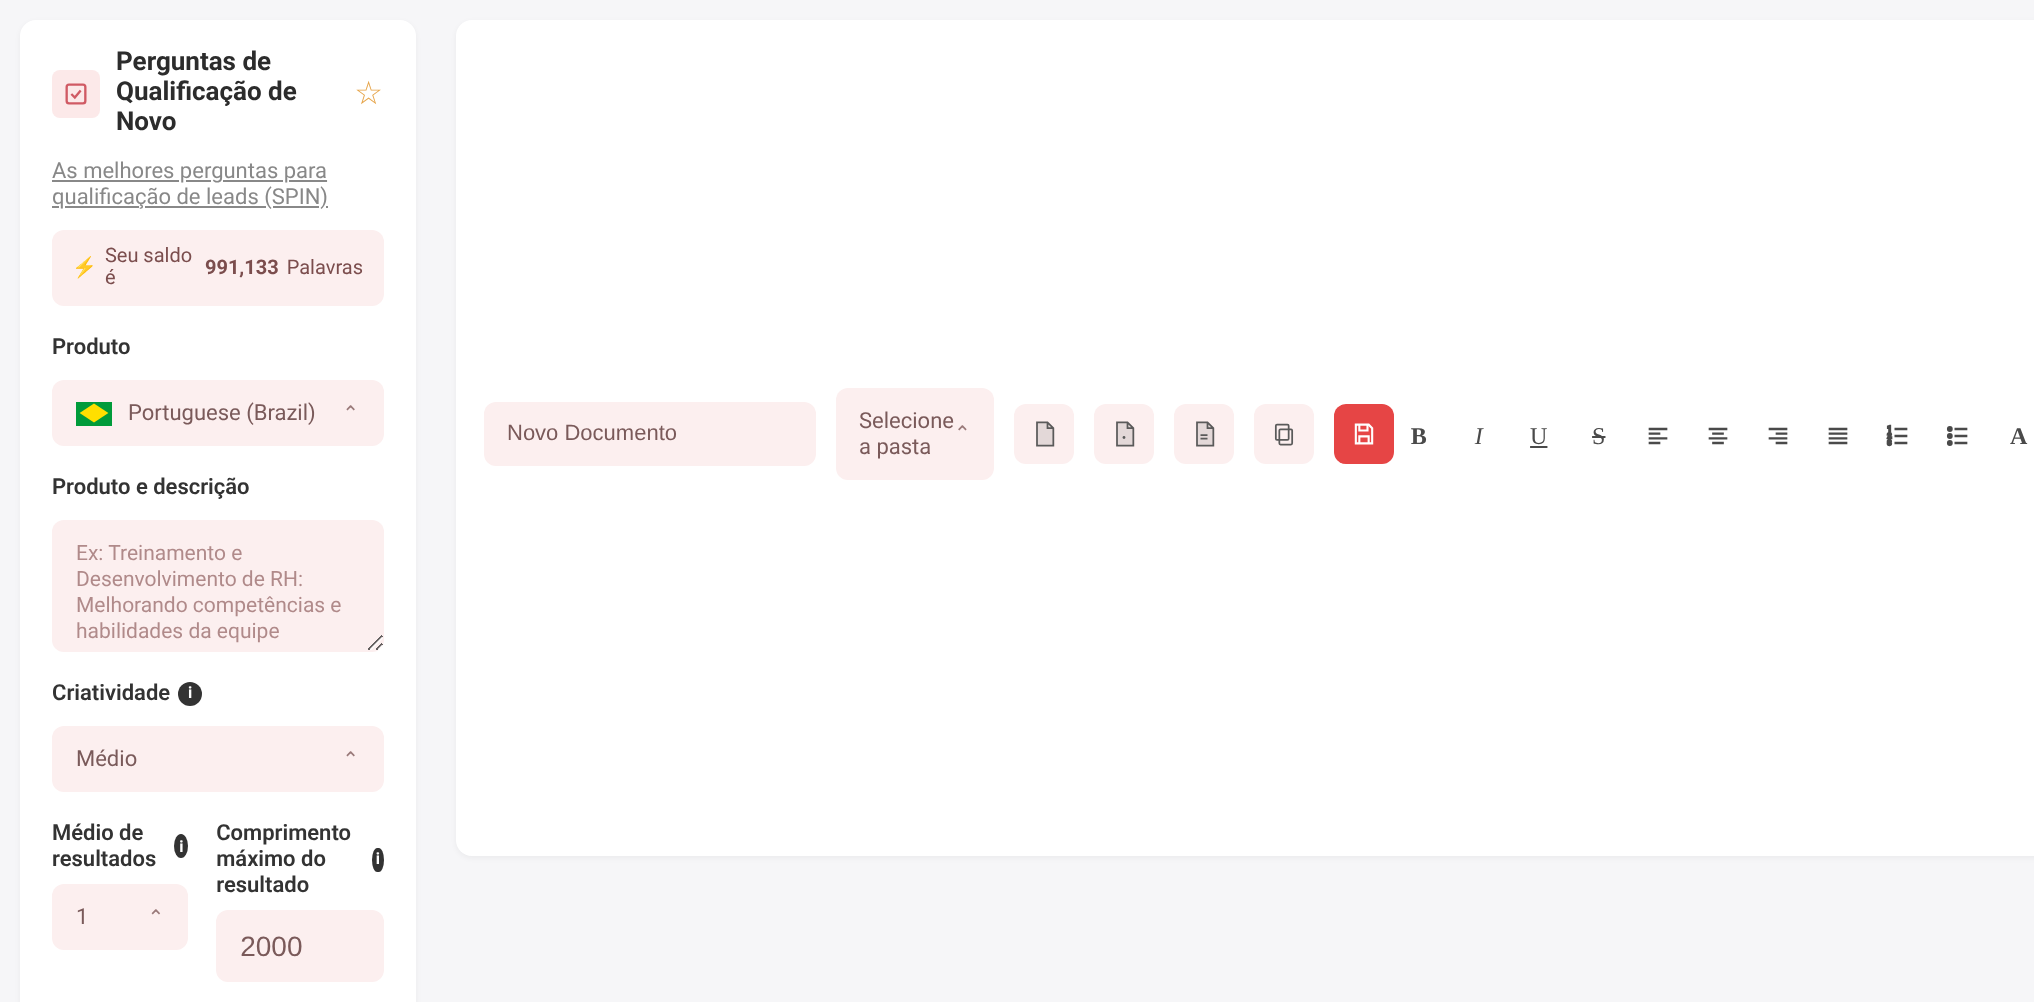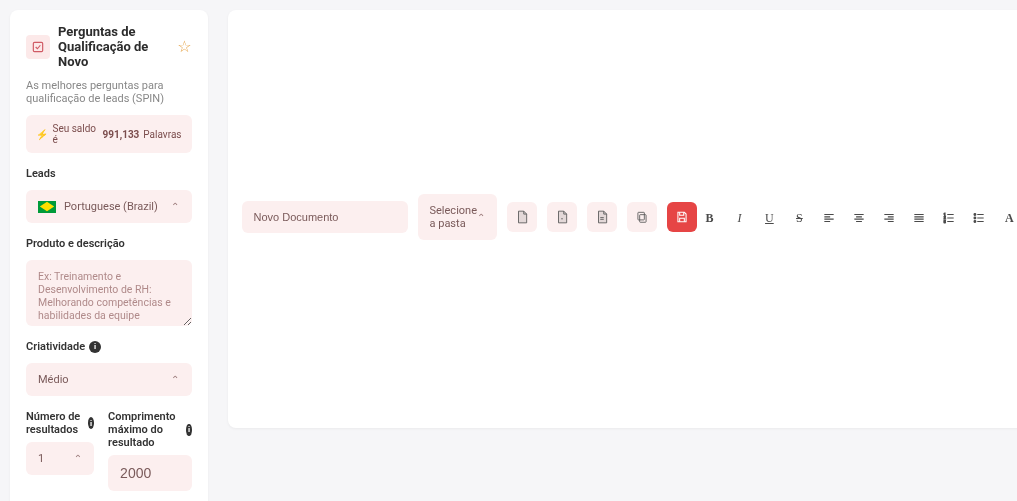--- a/index.html
+++ b/index.html
@@ -32,21 +32,21 @@
     .header-row { display: flex; align-items: center; gap: 8px; }
     .tool-icon-box {
       width: 24px; height: 24px;
       background: #fce9e9;
       border-radius: 4px;
       display: flex; align-items: center; justify-content: center;
       color: #d05a64;
     }
     .title { font-size: 13px; font-weight: 700; color: #2c2c2c; flex: 1; }
     .star-icon { color: #e6a54b; cursor: pointer; font-size: 16px; }
-    .subtitle { font-size: 11px; color: #888; }
+    .subtitle { font-size: 11px; color: #888; text-decoration: underline; }
     .balance {
       background: #fcefef;
       border-radius: 6px;
       padding: 8px 10px;
       font-size: 10px;
       color: #7b4d4d;
       display: flex; align-items: center; gap: 4px;
     }
     .balance .bolt { color: #e66; }
     .balance .num { font-weight: 700; }
@@ -141,21 +141,21 @@
     </div>
     <div class="subtitle">As melhores perguntas para qualificação de leads (SPIN)</div>
 
     <div class="balance">
       <span class="bolt">⚡</span>
       <span>Seu saldo é</span>
       <span class="num">991,133</span>
       <span>Palavras</span>
     </div>
 
-    <div class="label">Leads</div>
+    <div class="label">Produto</div>
     <div class="field">
       <span class="left">
         <span class="flag"></span>
         <span>Portuguese (Brazil)</span>
       </span>
       <span class="chev">⌃</span>
     </div>
 
     <div class="label">Produto e descrição</div>
     <textarea class="textarea" placeholder="Ex: Treinamento e Desenvolvimento de RH: Melhorando competências e habilidades da equipe" style=""></textarea>
@@ -165,21 +165,21 @@
       <span class="info">i</span>
     </div>
     <div class="field">
       <span>Médio</span>
       <span class="chev">⌃</span>
     </div>
 
     <div class="row2">
       <div class="col">
         <div class="label">
-          <span>Número de resultados</span>
+          <span>Médio de resultados</span>
           <span class="info">i</span>
         </div>
         <div class="field">
           <span>1</span>
           <span class="chev">⌃</span>
         </div>
       </div>
       <div class="col">
         <div class="label">
           <span>Comprimento máximo do resultado</span>

